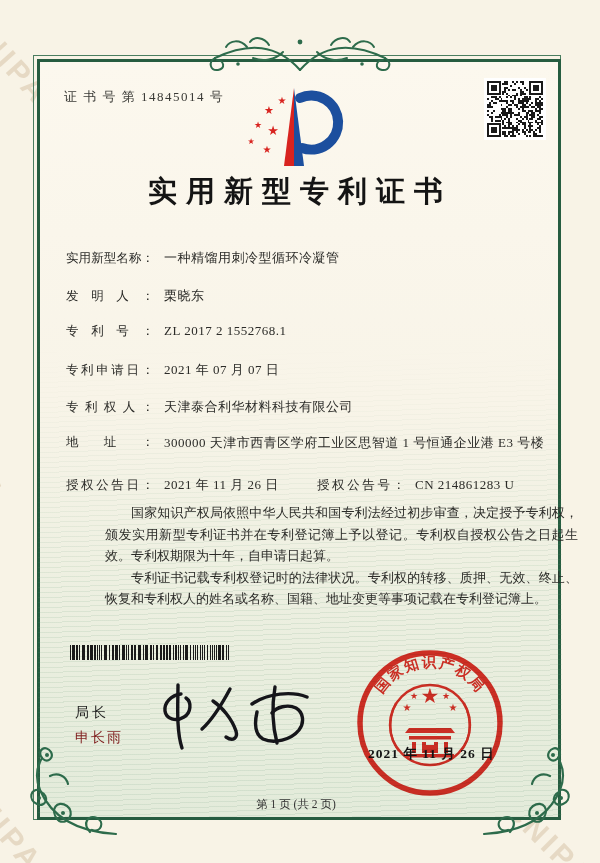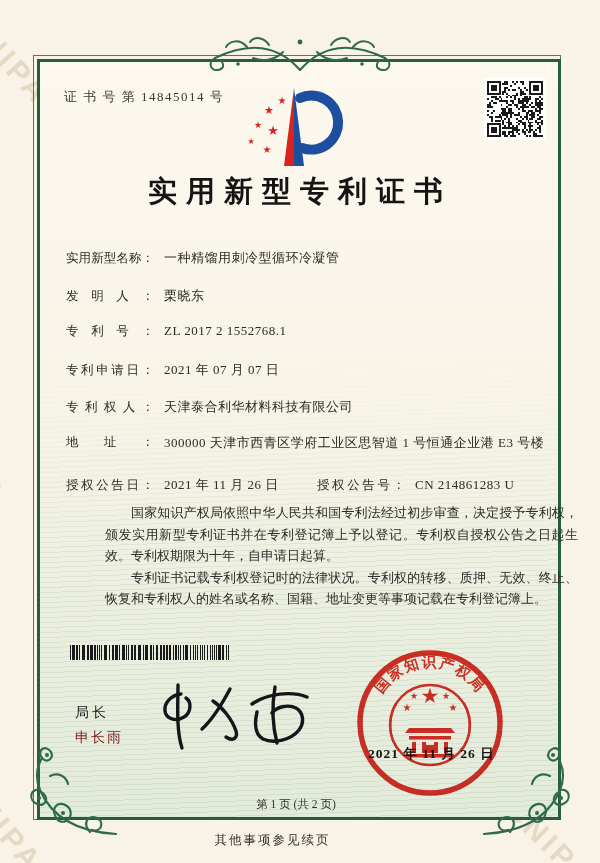--- a/index.html
+++ b/index.html
@@ -593,15 +593,14 @@
       <g stroke="#de2118" stroke-width="2.2" fill="none">
         <path d="M44,58 C36,74 36,92 47,106"></path>
         <path d="M112,58 C120,74 120,92 109,106"></path>
       </g>
     </g>
   </svg>
 
   <div class="issue-date">2021 年 11 月 26 日</div>
 
   <div class="page-info">第 1 页 (共 2 页)</div>
-  <div class="cont-note">其他事项参见续页</div>
 
 </div>
 
 </body></html>

